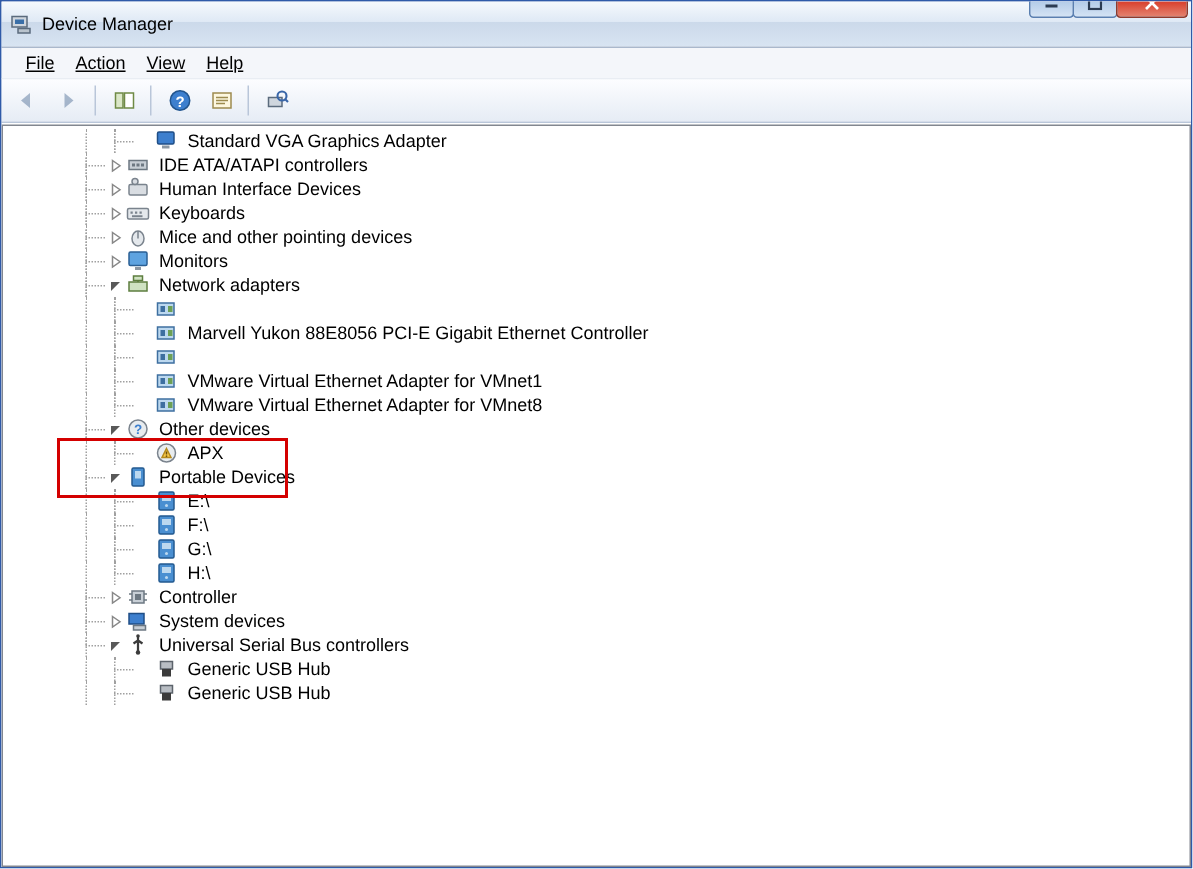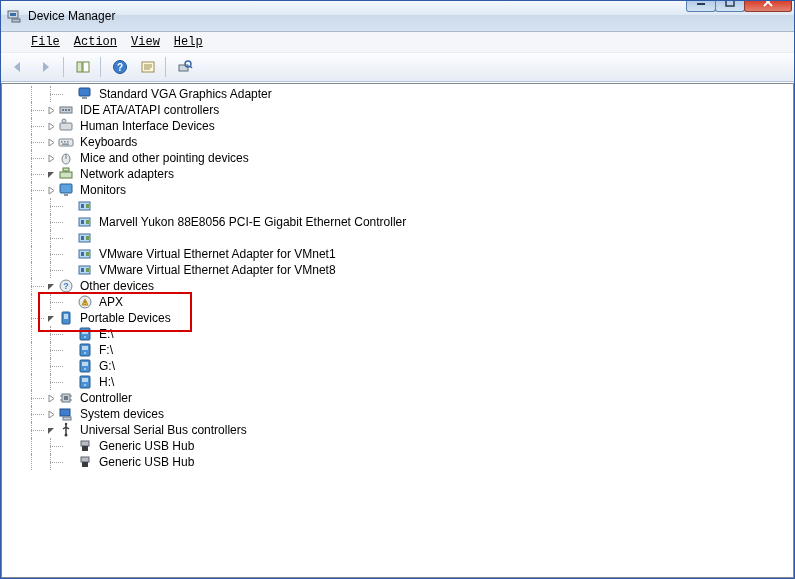--- a/index.html
+++ b/index.html
@@ -6,32 +6,32 @@
   .window{width:795px;height:579px;box-sizing:border-box;border:1px solid #2f5aa8;background:#fff;position:relative;display:flex;flex-direction:column;overflow:hidden;}
   .titlebar{height:30px;background:linear-gradient(to bottom,#f5f9fd 0%,#dfe9f5 45%,#cbd9ea 46%,#d8e4f2 100%);display:flex;align-items:center;padding:0 0 0 6px;border-bottom:1px solid #aab8cc;}
   .titlebar .app-icon{width:16px;height:16px;margin-right:5px;display:inline-flex;align-items:center;justify-content:center;}
   .titlebar .app-title{flex:0 0 auto;font-size:12px;color:#000;}
   .titlebar .spacer{flex:1;}
   .win-controls{display:flex;height:20px;margin-right:2px;margin-top:-9px;align-self:flex-start;}
   .win-btn{width:30px;height:20px;border:1px solid #5a7fb0;border-top:none;margin-left:-1px;display:flex;align-items:center;justify-content:center;box-sizing:border-box;border-radius:0 0 3px 3px;}
   .win-btn.min,.win-btn.max{background:linear-gradient(to bottom,#e8f0fa,#c9dbf0 49%,#b5cde9 50%,#d4e3f4);}
   .win-btn.close{width:48px;background:linear-gradient(to bottom,#f3a095,#e76b5b 49%,#d94330 50%,#e3826f);border-color:#8e3a2d;}
   .win-btn svg{display:block;}
-  .menubar{height:20px;background:#f4f6fa;display:flex;align-items:center;padding-left:24px;gap:2px;border-bottom:1px solid #e9edf3;font-family:Liberation Mono, monospace;}
+  .menubar{height:20px;background:#f4f6fa;display:flex;align-items:center;padding-left:10px;gap:2px;border-bottom:1px solid #e9edf3;}
   .menu-item{padding:0 6px;line-height:20px;cursor:default;}
   .menu-item .ul{text-decoration:underline;}
   .toolbar{height:28px;background:linear-gradient(to bottom,#fcfdff,#e6ecf5);border-bottom:1px solid #b9c6d9;display:flex;align-items:center;padding-left:4px;gap:2px;}
   .tb-sep{width:1px;height:20px;background:#b9c6d9;margin:0 4px 0 2px;}
   .tb-btn{width:24px;height:24px;display:flex;align-items:center;justify-content:center;border:1px solid transparent;border-radius:3px;}
   .tb-btn.disabled svg{opacity:.45;}
   .client{flex:1;display:flex;min-height:0;border-top:1px solid #fff;}
   .tree-wrap{flex:1;overflow:hidden;position:relative;border:1px solid #828790;margin:0 0 0 0;background:#fff;}
   .tree-scroll{position:absolute;inset:0;overflow-y:scroll;overflow-x:hidden;}
   .tree{padding:2px 0 2px 0;}
-  .row{display:flex;align-items:flex-start;height:16px;line-height:16px;white-space:nowrap;position:relative;}
+  .row{display:flex;align-items:flex-start;height:16px;line-height:16px;white-space:nowrap;position:relative;margin-left:26px;}
   .row .lines{position:relative;height:16px;flex:0 0 auto;}
   .row .exp{width:10px;height:16px;flex:0 0 auto;display:flex;align-items:center;justify-content:center;}
   .row .exp svg{display:block;}
   .row .icon{width:16px;height:16px;margin:0 4px 0 2px;flex:0 0 auto;display:inline-flex;align-items:center;justify-content:center;}
   .row .label{padding:0 2px;}
   .dotted-v{position:absolute;top:0;bottom:0;width:1px;border-left:1px dotted #a0a0a0;}
   .dotted-h{position:absolute;height:1px;border-top:1px dotted #a0a0a0;}
   .highlight-box{position:absolute;border:2px solid #d40000;pointer-events:none;}
   ::-webkit-scrollbar{width:17px;background:#f0f0f0;}
   ::-webkit-scrollbar-thumb{background:linear-gradient(to right,#e4ecf7,#c3d4ea);border:1px solid #8aa4c8;border-radius:2px;}
@@ -213,47 +213,47 @@
               <span class="label">Mice and other pointing devices</span>
             </div>
             <div class="row">
               <span class="lines" style="width: 44px;">
                 <span class="dotted-v" style="left: 29px;"></span>
                 <span class="dotted-v" style="left: 29px; top: 0px; height: 16px; bottom: auto;"></span>
                 <span class="dotted-h" style="left: 29px; top: 8px; width: 13px;"></span>
               </span>
               <span class="exp">
                 <svg width="9" height="9">
+                  <path d="M2 1 L7 4.5 L2 8 Z" fill="#fff" stroke="#888"></path>
+                </svg>
+              </span>
+              <span class="icon">
+                <svg width="16" height="16" viewBox="0 0 16 16">
+                  <use href="#i-monitor"></use>
+                </svg>
+              </span>
+              <span class="label">Monitors</span>
+            </div>
+            <div class="row">
+              <span class="lines" style="width: 44px;">
+                <span class="dotted-v" style="left: 29px;"></span>
+                <span class="dotted-v" style="left: 29px; top: 0px; height: 16px; bottom: auto;"></span>
+                <span class="dotted-h" style="left: 29px; top: 8px; width: 13px;"></span>
+              </span>
+              <span class="exp">
+                <svg width="9" height="9">
                   <path d="M1 2 L7 2 L1 8 Z" fill="#595959"></path>
                 </svg>
               </span>
               <span class="icon">
                 <svg width="16" height="16" viewBox="0 0 16 16">
                   <use href="#i-network"></use>
                 </svg>
               </span>
               <span class="label">Network adapters</span>
-            </div>
-            <div class="row">
-              <span class="lines" style="width: 44px;">
-                <span class="dotted-v" style="left: 29px;"></span>
-                <span class="dotted-v" style="left: 29px; top: 0px; height: 16px; bottom: auto;"></span>
-                <span class="dotted-h" style="left: 29px; top: 8px; width: 13px;"></span>
-              </span>
-              <span class="exp">
-                <svg width="9" height="9">
-                  <path d="M2 1 L7 4.5 L2 8 Z" fill="#fff" stroke="#888"></path>
-                </svg>
-              </span>
-              <span class="icon">
-                <svg width="16" height="16" viewBox="0 0 16 16">
-                  <use href="#i-monitor"></use>
-                </svg>
-              </span>
-              <span class="label">Monitors</span>
             </div>
             <div class="row">
               <span class="lines" style="width: 63px;">
                 <span class="dotted-v" style="left: 29px;"></span>
                 <span class="dotted-v" style="left: 48px;"></span>
                 <span class="dotted-v" style="left: 48px; top: 0px; height: 16px; bottom: auto;"></span>
                 <span class="dotted-h" style="left: 48px; top: 8px; width: 13px;"></span>
               </span>
               <span class="exp"></span>
               <span class="icon">

